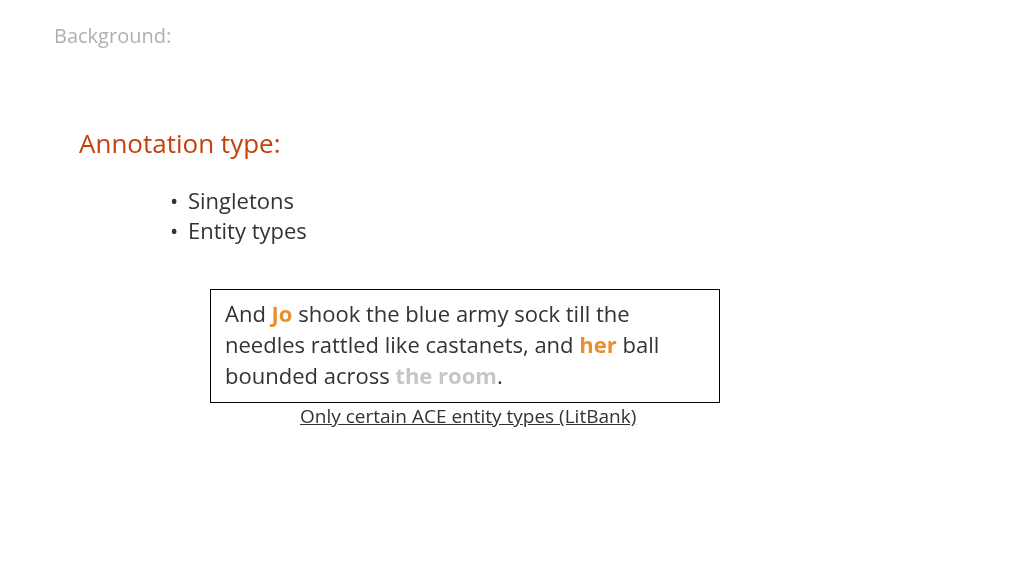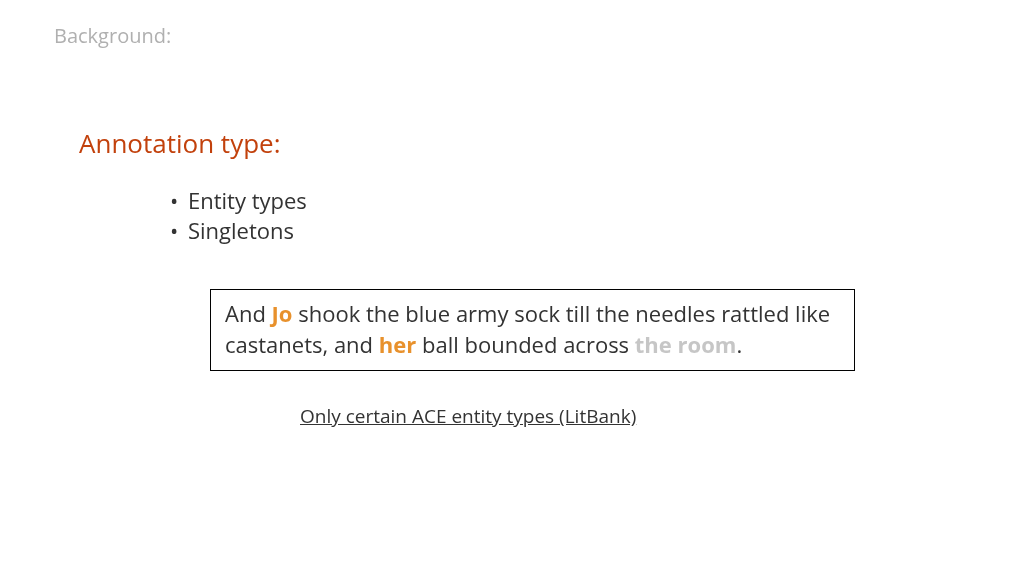--- a/index.html
+++ b/index.html
@@ -61,21 +61,21 @@
     content: "•";
     position: absolute;
     left: 0;
     top: 0;
     color: #333333;
   }
   .example-box {
     position: absolute;
     left: 210px;
     top: 289px;
-    width: 645px;
+    width: 510px;
     border: 1px solid #010101;
     padding: 8px 14px 10px 14px;
     box-sizing: border-box;
     font-size: 22px;
     line-height: 1.42;
     color: #333333;
   }
   .hl-orange {
     color: #e8912c;
     font-weight: 700;
@@ -98,22 +98,22 @@
 
 <div class="slide">
 
   <div class="title-row">
     <span class="kicker">Background:</span>
   </div>
 
   <div class="subhead">Annotation type:</div>
 
   <ul class="bullets">
+    <li>Singletons</li>
     <li>Entity types</li>
-    <li>Singletons</li>
   </ul>
 
   <div class="example-box">
     <span>And </span><span class="hl-orange">Jo</span><span> shook the blue army sock till the needles rattled like castanets, and </span><span class="hl-orange">her</span><span> ball bounded across </span><span class="hl-grey">the room</span><span>.</span>
   </div>
 
   <div class="caption">Only certain ACE entity types (LitBank)</div>
 
 </div>
 

